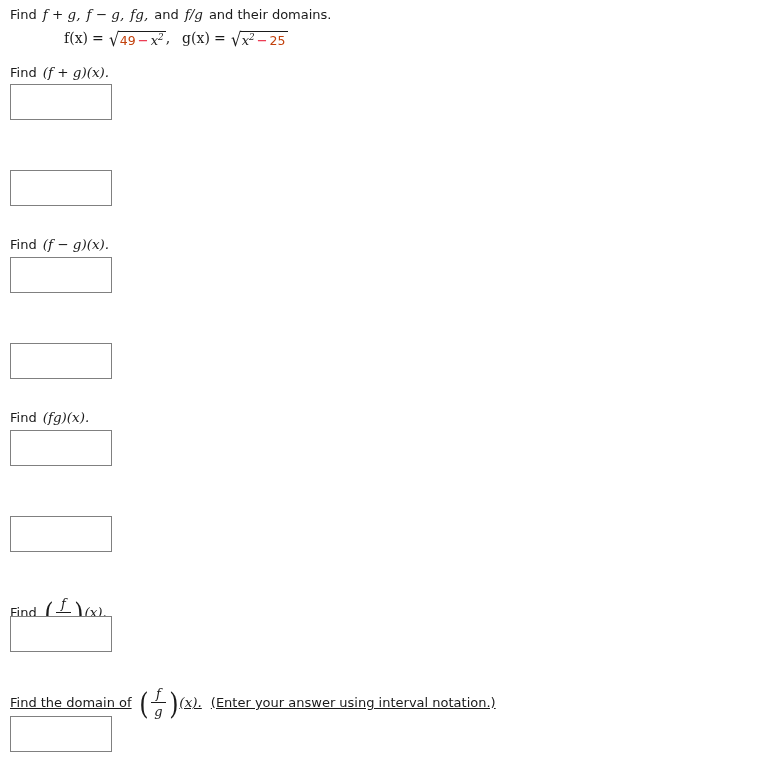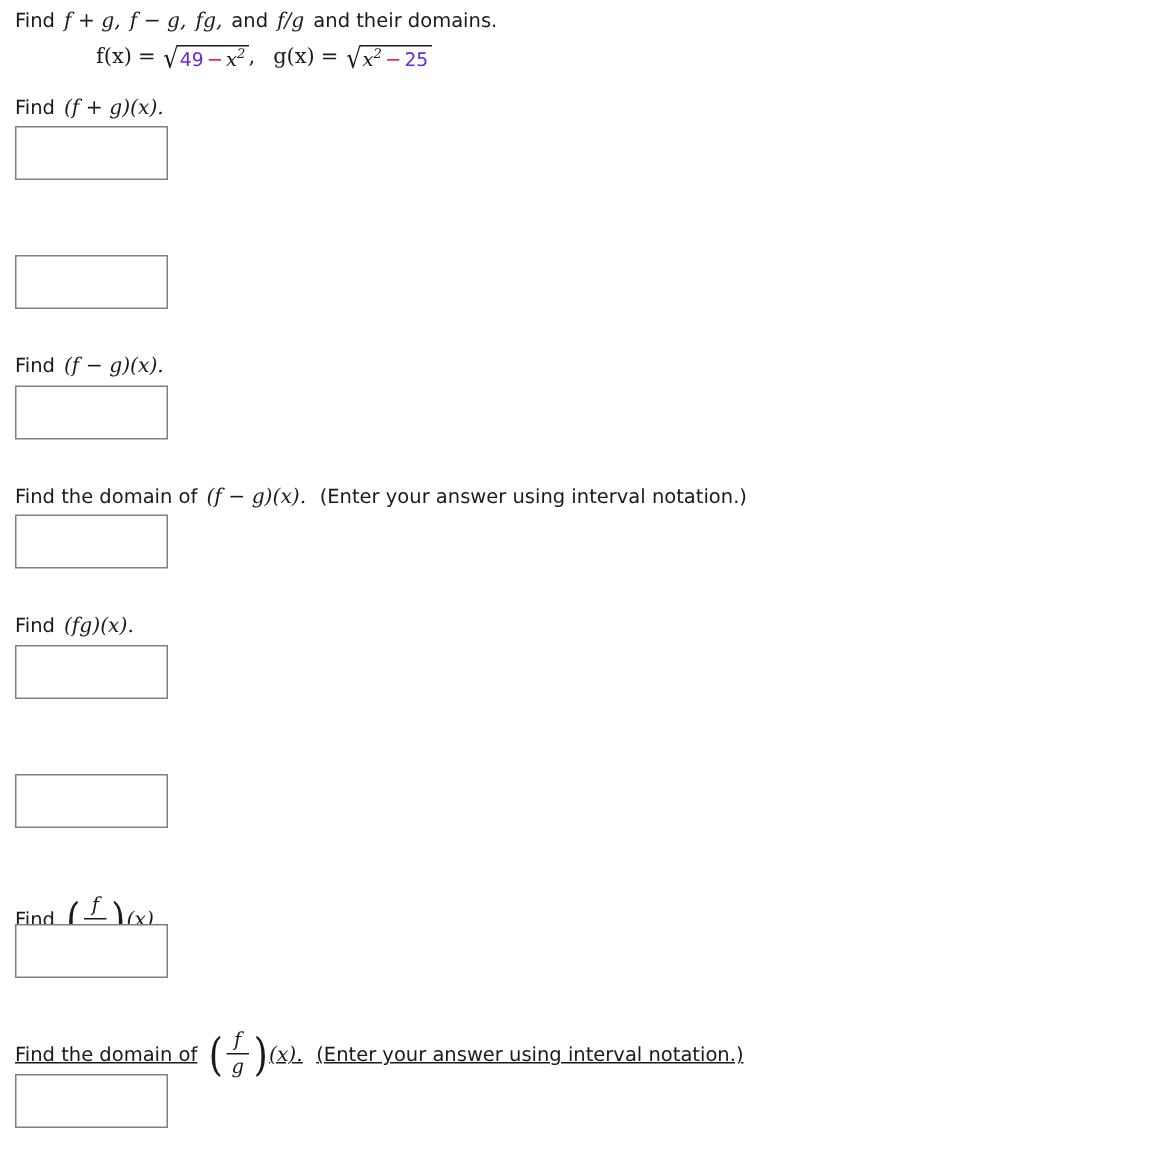--- a/index.html
+++ b/index.html
@@ -94,21 +94,21 @@
   }
   .radical > .radicand {
     display: inline-block;
     border-top: 1.4px solid #1a1a1a;
     padding: 1px 2px 0 2px;
     margin-left: -2px;
     font-size: 13px;
     line-height: 15px;
   }
   .num {
-    color: #6d28d9;
+    color: #c2410c;
     font-style: normal;
     font-family: "DejaVu Sans", "Liberation Sans", sans-serif;
     font-size: 12.5px;
   }
   .minus-red {
     color: #e8112d;
     font-style: normal;
     padding: 0 2px;
   }
   .var {
@@ -203,23 +203,20 @@
   </div>
   <input class="answerbox" type="text" style="top: 84px;" value="">
 
   <input class="answerbox" type="text" style="top: 170px;" value="">
 
   <div class="prompt" style="top:236px;">
     <span>Find</span><span class="sp"></span><span class="mathexpr">(f − g)(x).</span>
   </div>
   <input class="answerbox" type="text" style="top: 257px;" value="">
 
-  <div class="prompt" style="top:323px;">
-    <span>Find the domain of</span><span class="sp"></span><span class="mathexpr">(f − g)(x).</span><span class="sp"></span><span class="sp-sm"></span><span class="hint">(Enter your answer using interval notation.)</span>
-  </div>
   <input class="answerbox" type="text" style="top: 343px;" value="">
 
   <div class="prompt" style="top:409px;">
     <span>Find</span><span class="sp"></span><span class="mathexpr">(fg)(x).</span>
   </div>
   <input class="answerbox" type="text" style="top: 430px;" value="">
 
   <input class="answerbox" type="text" style="top: 516px;" value="">
 
   <div class="prompt" style="top:586px;margin-top:12px;">

